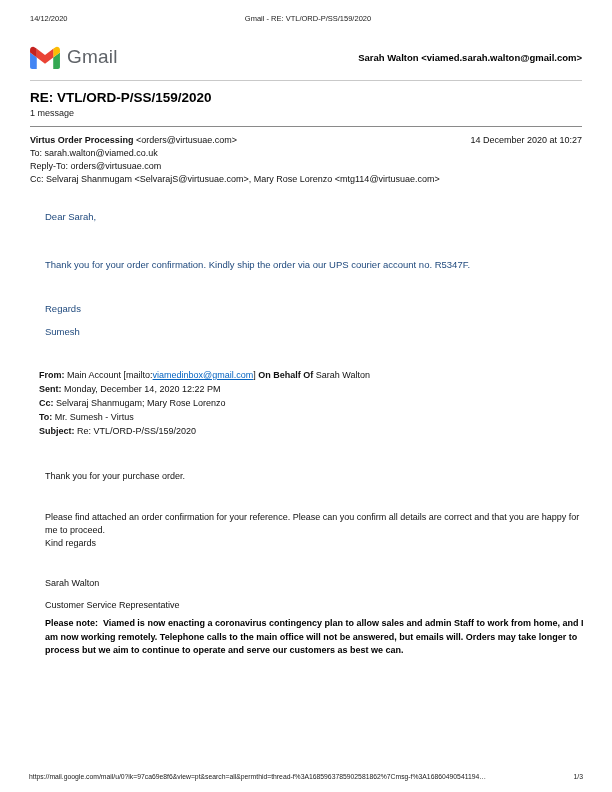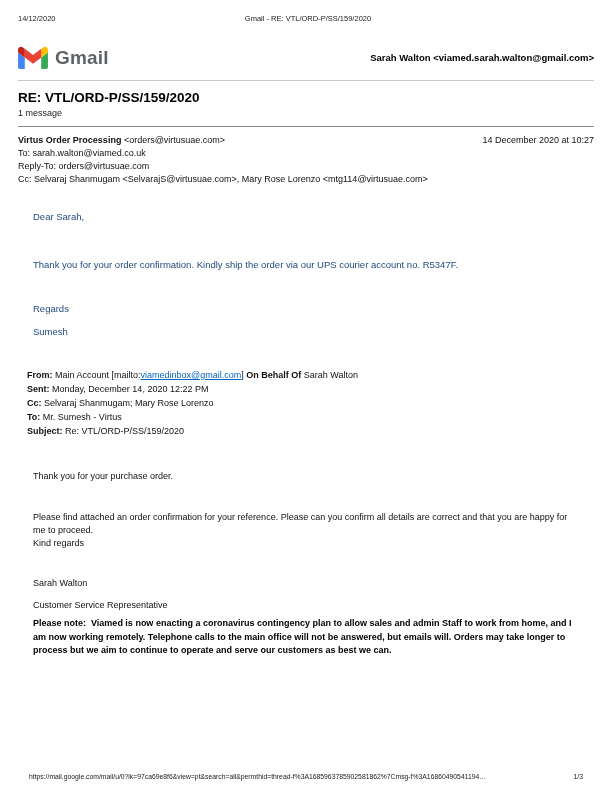--- a/index.html
+++ b/index.html
@@ -7,21 +7,21 @@
   body {
     background: #ffffff;
     font-family: "Liberation Sans", sans-serif;
     color: #1a1a1a;
     -webkit-font-smoothing: antialiased;
   }
   .page {
     position: relative;
     width: 612px;
     height: 792px;
-    padding: 14px 18px;
+    padding: 14px 30px;
     background: #fff;
     overflow: hidden;
   }
   
   .print-header {
     position: relative;
     font-size: 7.5px;
     color: #1a1a1a;
     height: 10px;
   }
@@ -30,21 +30,21 @@
     left: 4px; right: 0;
     text-align: center;
   }
   
   .gmail-row {
     margin-top: 22px;
     display: flex;
     align-items: center;
     justify-content: space-between;
   }
-  .gmail-logo { display: flex; align-items: center; gap: 7px; font-weight: bold; }
+  .gmail-logo { display: flex; gap: 7px; }
   .gmail-word {
     font-size: 19px;
     color: #5f6368;
     letter-spacing: 0.2px;
   }
   .account { font-size: 9.5px; font-weight: bold; color: #000; }
   .hr-light { border-top: 1px solid #c9c9c9; margin-top: 11px; }
   .hr-dark  { border-top: 1px solid #8a8a8a; }
   .subject {
     font-size: 13.5px;

